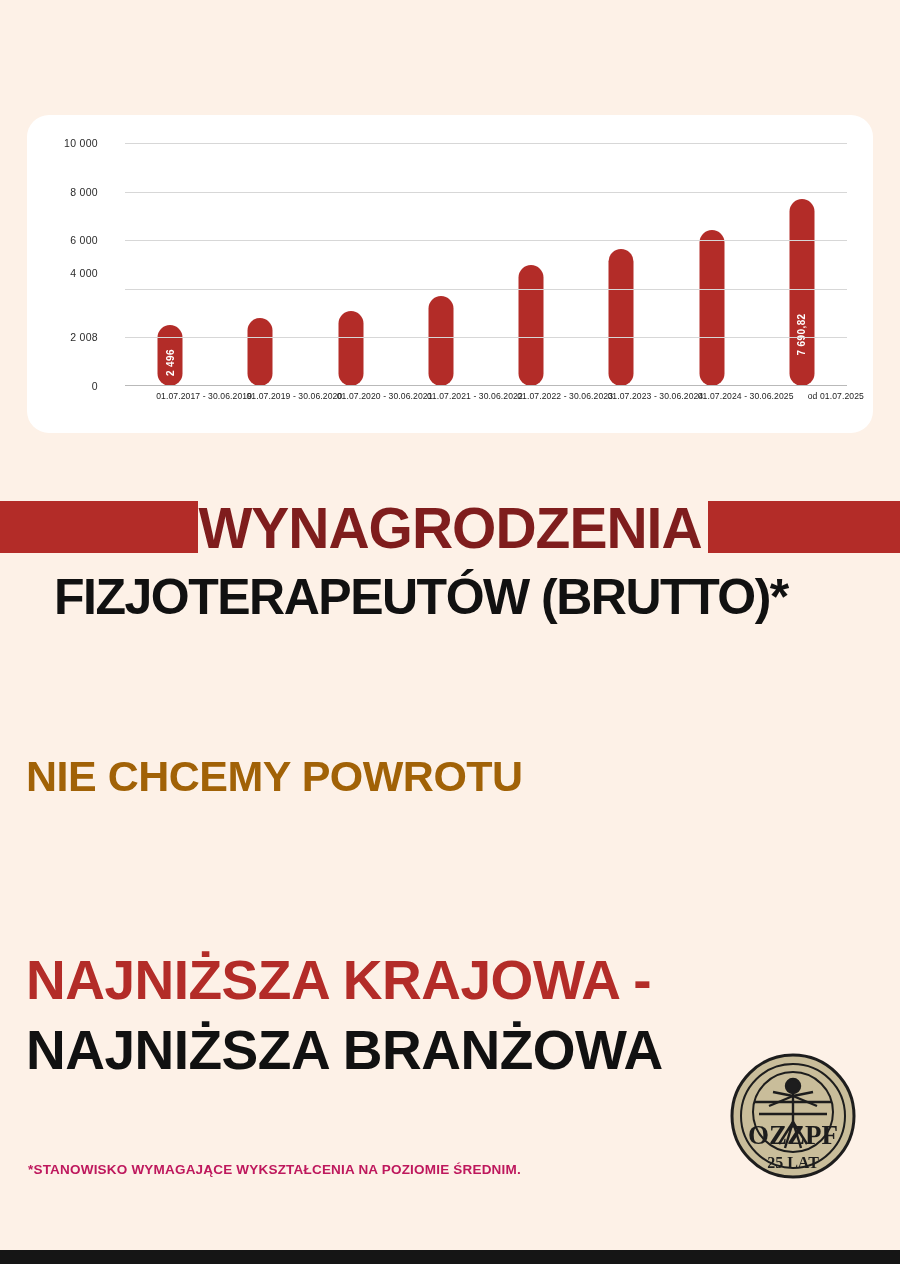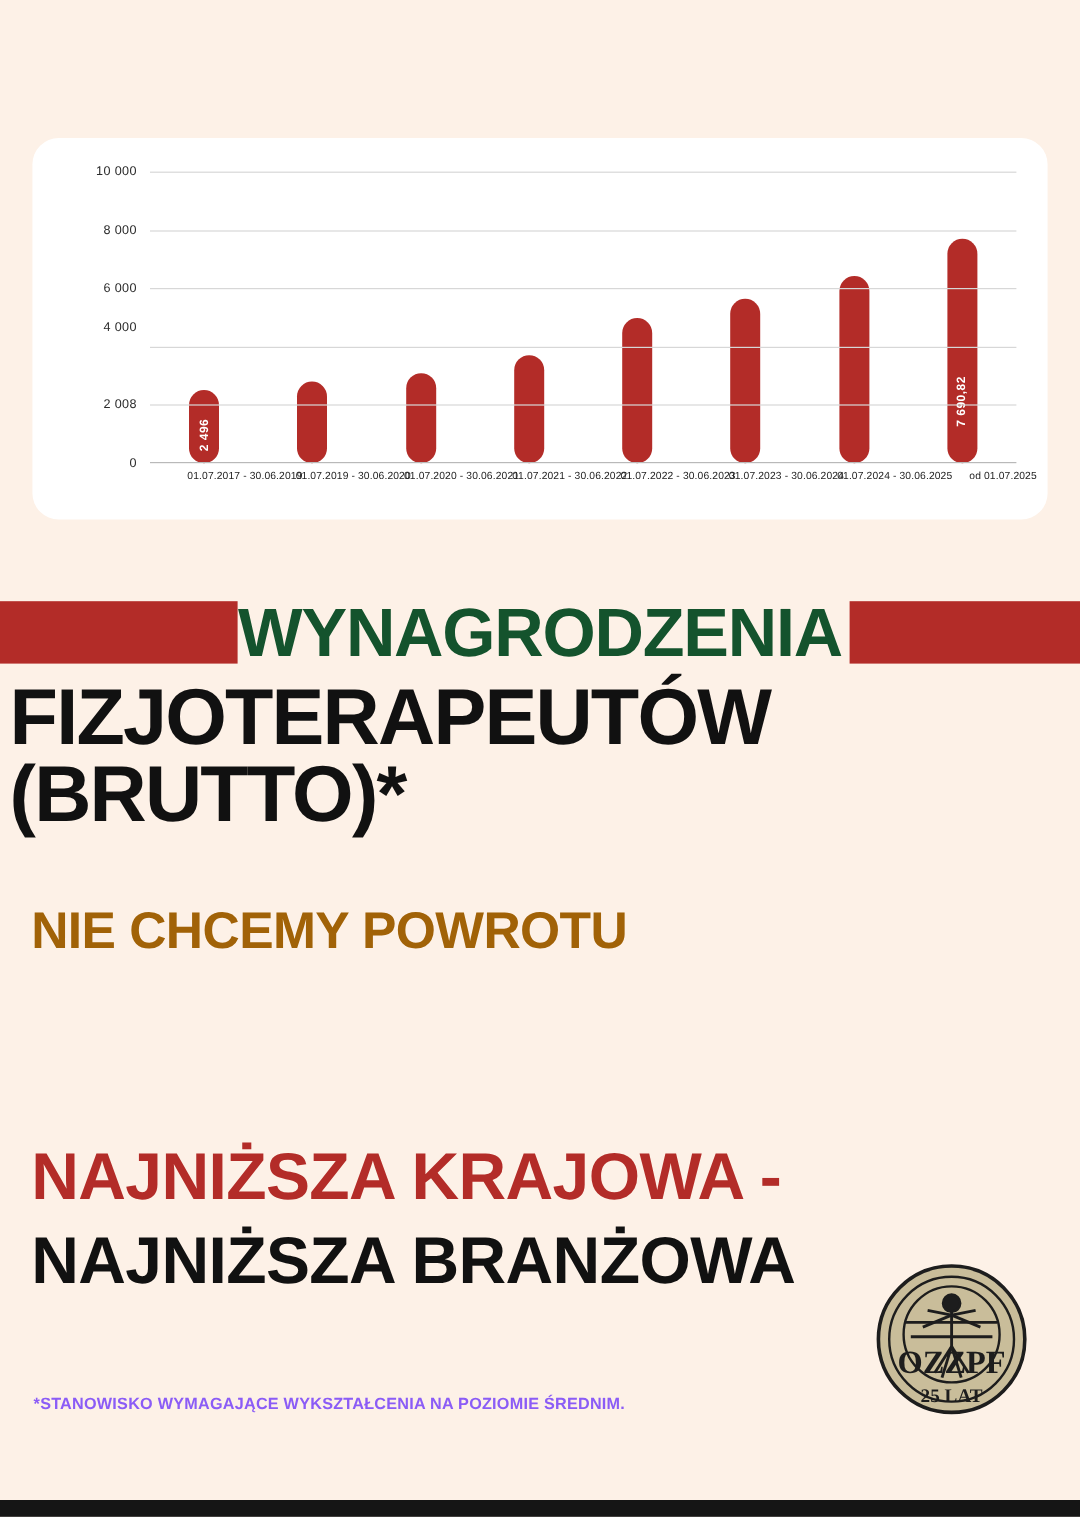--- a/index.html
+++ b/index.html
@@ -51,21 +51,21 @@
     position: absolute;
     left: 0;
     width: 100%;
     height: 1px;
     background: #b9b9b9;
     bottom: 0;
   }
   .ytick {
     position: absolute;
     right: 100%;
-    margin-right: 11px;
+    margin-right: 27px;
     transform: translateY(-50%);
     font-size: 10.5px;
     color: #2b2b2b;
     white-space: nowrap;
     letter-spacing: .3px;
   }
 
   .bars {
     position: absolute;
     left: 0; top: 0; right: 0; bottom: 0;
@@ -144,32 +144,33 @@
     background: #b32c28;
   }
   .title-line1 {
     position: absolute;
     left: 0; right: 0;
     top: 0;
     text-align: center;
     font-size: 57px;
     font-weight: 900;
     letter-spacing: -1px;
-    color: #14532d;
+    color: #7f1d1d;
     line-height: 66px;
     font-family: "Liberation Sans", sans-serif;
   }
   .title-line2 {
     margin-top: 2px;
     padding-left: 8px;
-    font-size: 66px;
+    font-size: 50px;
     font-weight: 900;
     letter-spacing: -1.5px;
     color: #111111;
     line-height: 64px;
+    margin-left: 46px;
   }
 
   .subhead {
     position: absolute;
     left: 26px;
     top: 742px;
     width: 820px;
     font-size: 43px;
     font-weight: 900;
     line-height: 68px;
@@ -189,21 +190,21 @@
   }
   .slogan .red { color: #b32c28; display: block; }
   .slogan .black { color: #111111; display: block; }
 
   .footnote {
     position: absolute;
     left: 28px;
     top: 1162px;
     font-size: 13.5px;
     font-weight: 800;
-    color: #8b5cf6;
+    color: #be185d;
     letter-spacing: .2px;
   }
 
   
   .logo {
     position: absolute;
     right: 43px;
     top: 1052px;
     width: 128px;
     height: 128px;

